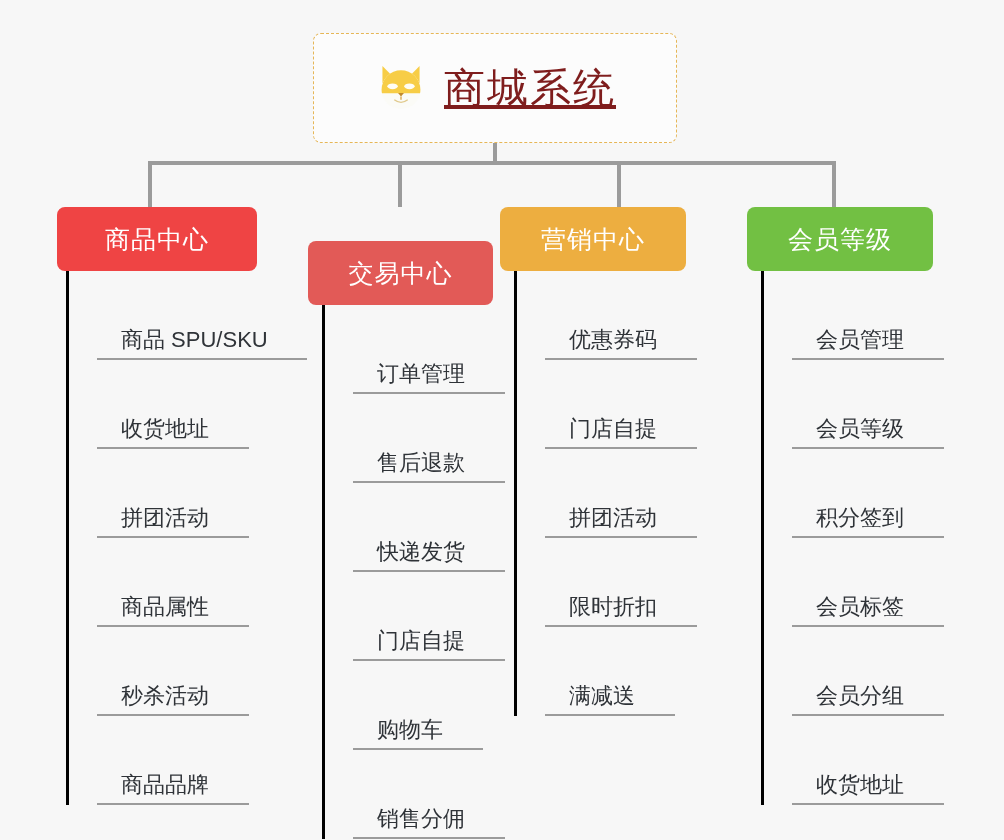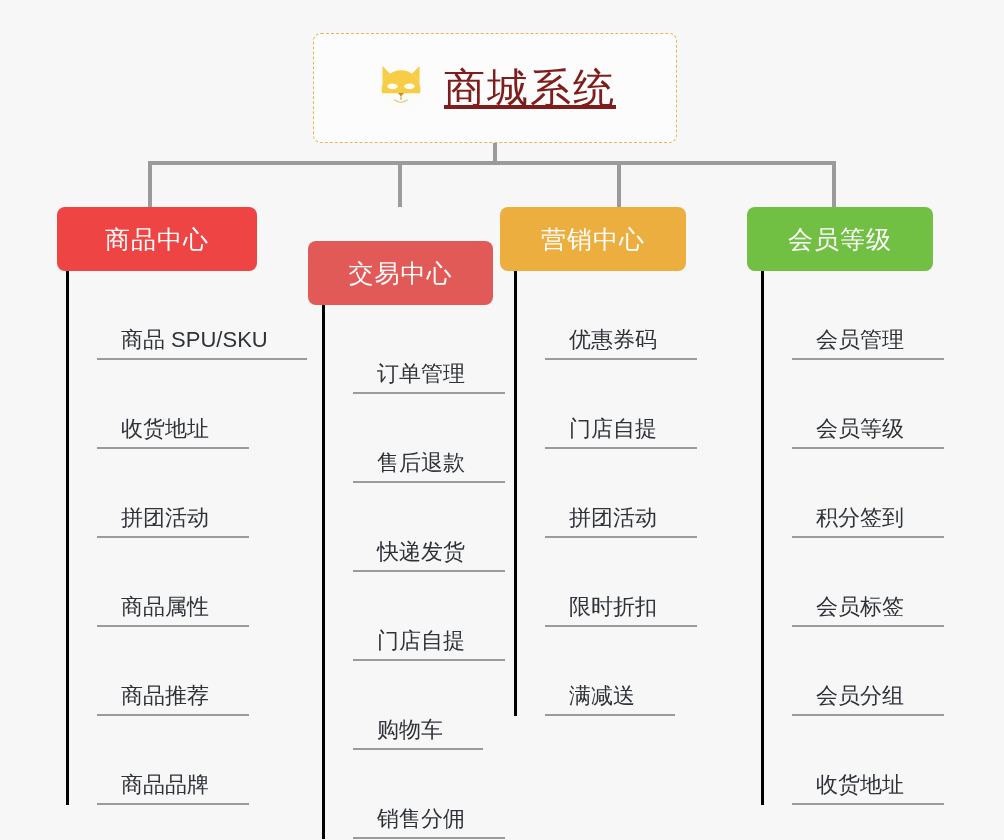--- a/index.html
+++ b/index.html
@@ -183,21 +183,21 @@
       </div>
       <div class="leaf-item">
         <span class="leaf-label">拼团活动</span>
         <span class="leaf-underline" style="width: 152px;"></span>
       </div>
       <div class="leaf-item">
         <span class="leaf-label">商品属性</span>
         <span class="leaf-underline" style="width: 152px;"></span>
       </div>
       <div class="leaf-item">
-        <span class="leaf-label">商品推荐</span>
+        <span class="leaf-label">秒杀活动</span>
         <span class="leaf-underline" style="width: 152px;"></span>
       </div>
       <div class="leaf-item">
         <span class="leaf-label">商品品牌</span>
         <span class="leaf-underline" style="width: 152px;"></span>
       </div>
     </div>
   </div>
 
   <div class="column c2">

